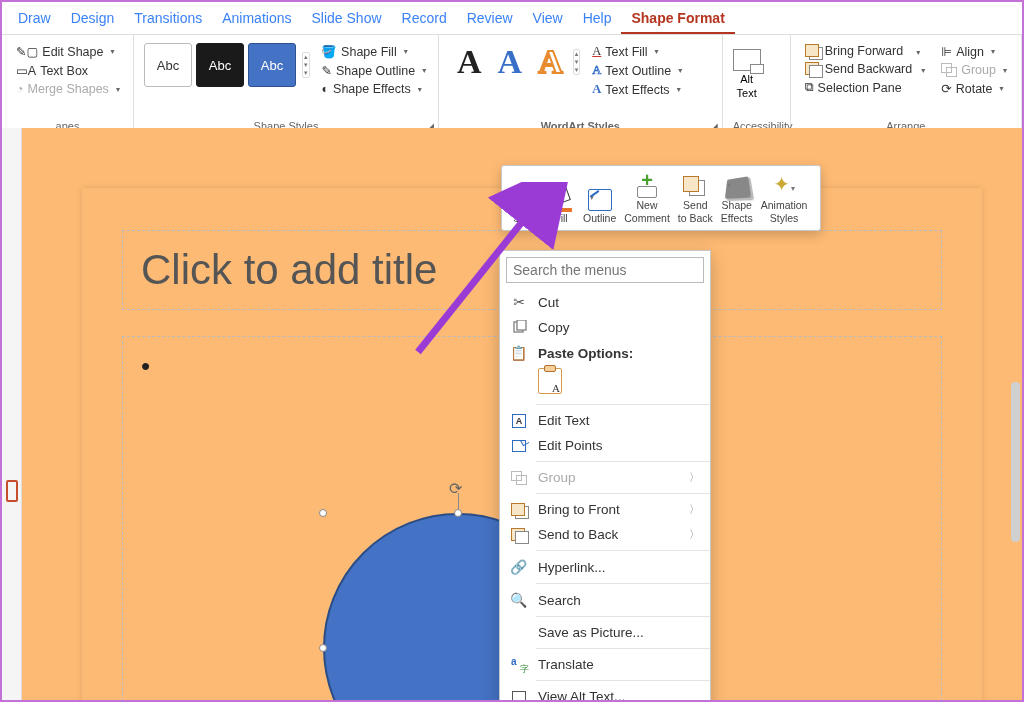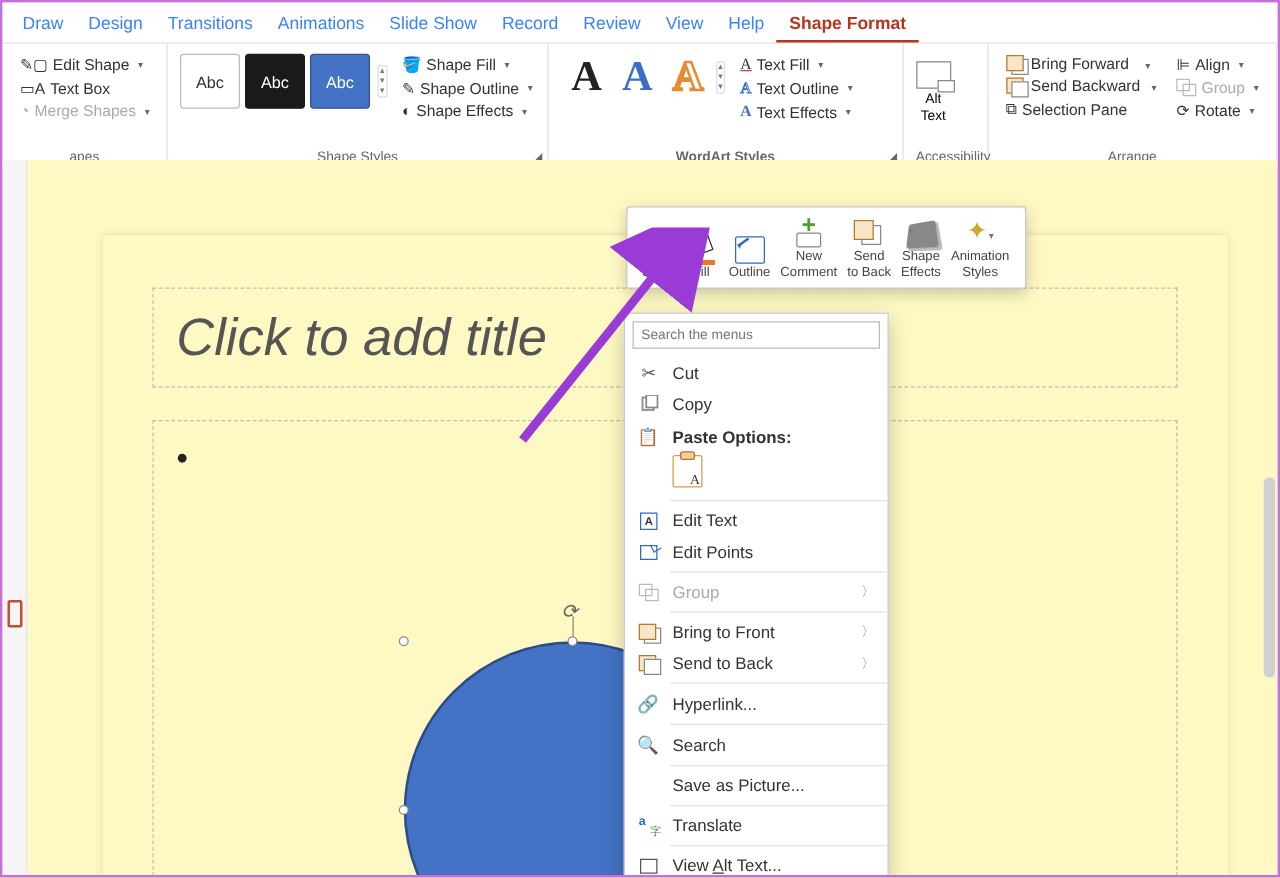--- a/index.html
+++ b/index.html
@@ -35,21 +35,21 @@
   .alt-text-btn .pic{width:28px;height:22px;border:1px solid #888;position:relative;}
   .alt-text-btn .pic::after{content:"";position:absolute;right:-4px;bottom:-4px;width:12px;height:8px;border:1px solid #888;background:#fff;}
 
   .expander{font-size:10px;color:#666;position:absolute;right:4px;bottom:2px;}
 
   
   .thumbcol{ position:absolute; left:0; top:126px; bottom:0; width:20px; background:#f5f5f5; border-right:1px solid #ddd;}
   .thumbsel{position:absolute; left:4px; top:352px; width:12px; height:22px; border:2px solid #c44e2d; border-radius:2px;}
 
   
-  .canvas{ position:absolute; left:20px; right:0; top:126px; bottom:0; background:#fef9c3;font-style:italic;}
+  .canvas{ position:absolute; left:20px; right:0; top:126px; bottom:0; background:#fdba74;}
   .slide{ position:absolute; left:60px; top:60px; width:900px; height:600px; box-shadow:0 0 6px rgba(0,0,0,.12);}
   .titleph{ position:absolute; left:40px; top:42px; width:820px; height:80px; border:1px dashed #bbb; display:flex; align-items:center; padding:0 18px; font-size:42px; color:#555;}
   .bodyph{ position:absolute; left:40px; top:148px; width:820px; height:400px; border:1px dashed #bbb; padding:14px 18px; font-size:26px; color:#222;}
   .bodyph::before{content:"• "; }
 
   
   .shape-sel{ position:absolute; left:200px; top:176px; width:270px; height:270px; }
   .shape-sel .circle{ width:100%; height:100%; background:#4472c4; border:2px solid #2a4d86; border-radius:50%;}
   .shape-sel .h{position:absolute;width:8px;height:8px;background:#fff;border:1px solid #888;border-radius:50%;}
   .shape-sel .h.tl{left:-4px;top:-4px;} .h.tm{left:calc(50% - 4px);top:-4px;} .h.tr{right:-4px;top:-4px;}
@@ -74,21 +74,21 @@
   .ico-tb{width:22px;height:20px;position:relative;}
   .ico-tb::before{content:"";position:absolute;left:6px;top:4px;width:14px;height:14px;border:1.5px solid #888;background:#fff;}
   .ico-tb::after{content:"";position:absolute;left:0;top:0;width:14px;height:14px;border:1.5px solid #b87a2a;background:#f7e6c8;}
   .ico-fx{width:20px;height:18px;background:#888;border-radius:2px;transform:perspective(40px) rotateX(25deg) rotateY(-15deg);box-shadow:2px 2px 0 #bbb;}
   .ico-anim{font-size:20px;color:#caa936;text-align:center;line-height:18px;}
   .dd-tiny::after{content:"\25BE";font-size:8px;color:#777;margin-left:1px;}
 
   
   .ctxmenu{ position:absolute; left:497px; top:248px; width:212px; background:#fff; border:1px solid #c8c8c8; box-shadow:0 6px 16px rgba(0,0,0,.22); font-size:13.5px; color:#333; padding-bottom:2px;}
   .ctxmenu .search{margin:6px;}
-  .ctxmenu .search input{width:100%;padding:4px 6px;border:1px solid #bbb;font-size:11px;color:#888;}
+  .ctxmenu .search input{width:100%;padding:4px 6px;border:1px solid #bbb;font-size:14px;color:#888;}
   .ctxmenu .row{display:flex;align-items:center;gap:10px;padding:5px 12px 5px 10px;position:relative;}
   .ctxmenu .row .icon{width:18px;display:flex;justify-content:center;color:#555;font-size:14px;}
   .ctxmenu .row.disabled{color:#aaa;} .ctxmenu .row.disabled .icon{color:#bbb;}
   .ctxmenu .row .chev{position:absolute;right:10px;color:#888;font-size:11px;}
   .ctxmenu .sep{height:1px;background:#e3e3e3;margin:3px 0 3px 36px;}
   .ctxmenu .paste-icons{padding:2px 10px 4px 38px;}
   .pasteA{display:inline-flex;width:24px;height:26px;border:1px solid #d79a4a;position:relative;border-radius:2px;}
   .pasteA::before{content:"";position:absolute;left:5px;top:-4px;width:10px;height:5px;border:1px solid #b87030;border-radius:2px;background:#f4cf97;}
   .pasteA span{position:absolute;right:1px;bottom:-1px;font-size:11px;font-family:serif;color:#333;}
   .ico-cut{color:#2d6bc4;}

